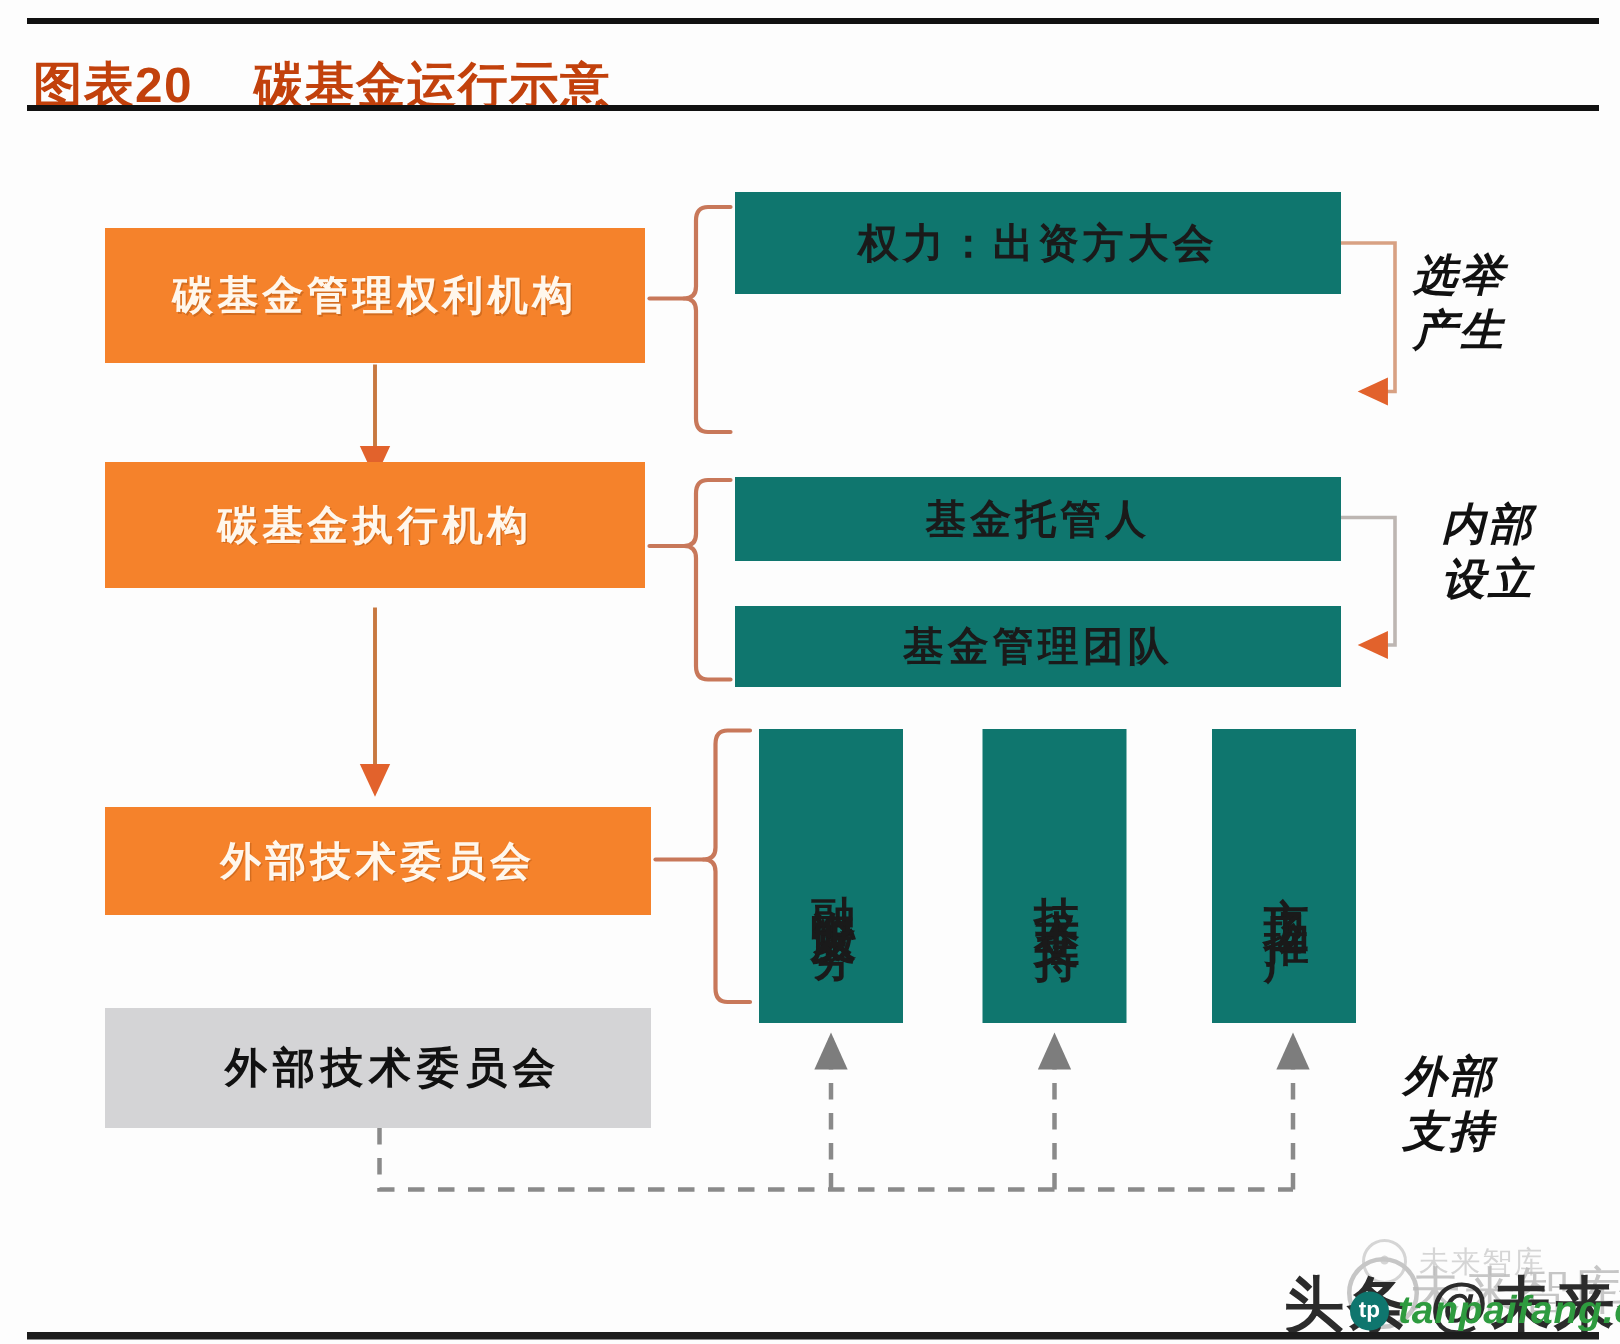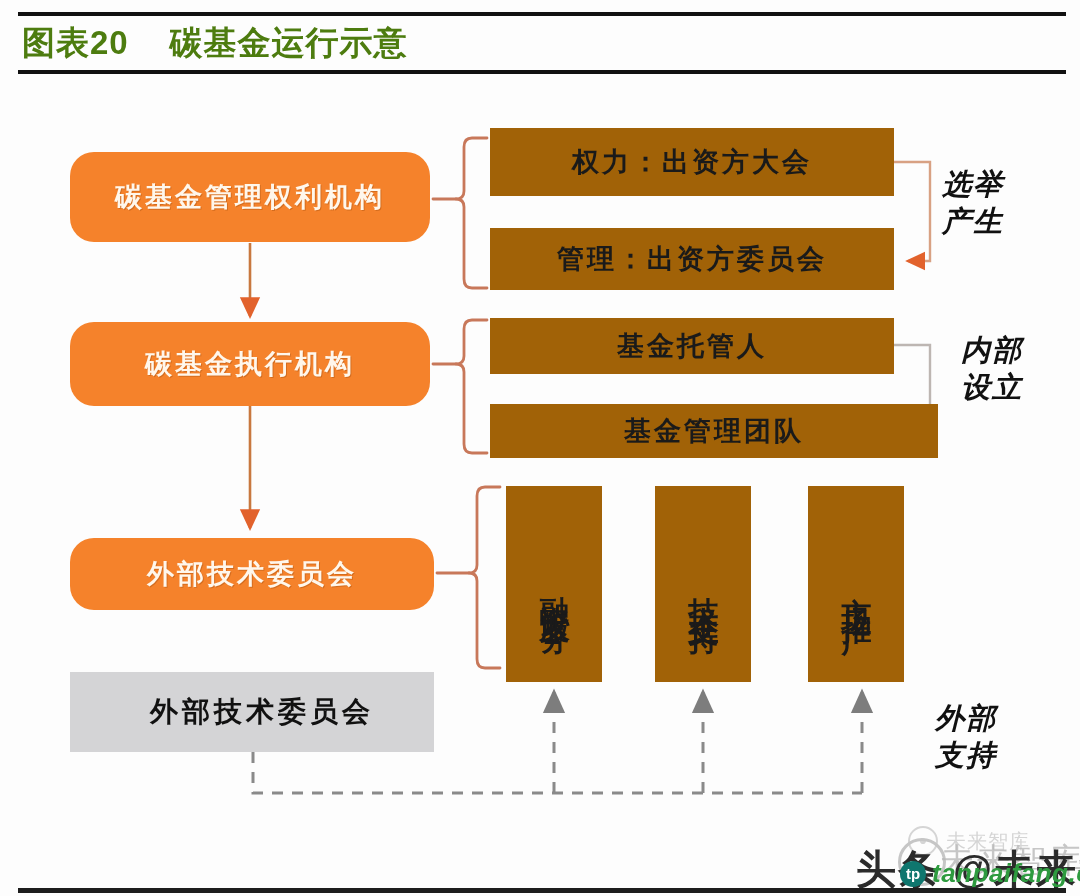--- a/index.html
+++ b/index.html
@@ -31,51 +31,50 @@
     background: #111111;
   }
   .title-rule-bottom {
     position: absolute;
     left: 18px; top: 70px;
     width: 1048px; height: 4px;
     background: #111111;
   }
   .title-text {
     position: absolute;
-    left: 22px; top: 18px;
+    left: 22px; top: 32px;
     height: 50px;
     line-height: 50px;
     font-family: "Liberation Sans", "DejaVu Sans", sans-serif;
     font-weight: bold;
     font-size: 33px;
-    color: #4d7c0f;
+    color: #c2410c;
     letter-spacing: 1px;
     white-space: pre;
   }
 
   
   .box {
     position: absolute;
     box-sizing: border-box;
     display: flex;
     align-items: center;
     justify-content: center;
     text-align: center;
   }
   .box-orange {
     background: #F5822B;
     color: #FFF7EC;
     font-weight: bold;
     font-size: 27px;
     letter-spacing: 3px;
     text-shadow: 1px 1px 0 rgba(150,70,10,.35);
-    border-radius: 24px;
   }
   .box-pink {
-    background: #a16207;
+    background: #0f766e;
     color: #1a1a1a;
     font-weight: bold;
     font-size: 27px;
     letter-spacing: 3px;
   }
   .box-gray {
     background: #D4D4D6;
     color: #111111;
     font-weight: bold;
     font-size: 28px;
@@ -252,48 +251,45 @@
       <line x1="554" y1="793" x2="554" y2="692" marker-end="url(#ar-gray)"></line>
       <line x1="703" y1="793" x2="703" y2="692" marker-end="url(#ar-gray)"></line>
       <line x1="862" y1="793" x2="862" y2="692" marker-end="url(#ar-gray)"></line>
     </g>
   </svg>
 
   <div class="box box-orange" style="left:70px; top:152px; width:360px; height:90px;">
     <span>碳基金管理权利机构</span>
   </div>
 
-  <div class="box box-orange" style="left:70px; top:322px; width:360px; height:84px;">
+  <div class="box box-orange" style="left:70px; top:308px; width:360px; height:84px;">
     <span>碳基金执行机构</span>
   </div>
 
   <div class="box box-orange" style="left:70px; top:538px; width:364px; height:72px;">
     <span>外部技术委员会</span>
   </div>
 
   <div class="box box-gray" style="left:70px; top:672px; width:364px; height:80px;">
     <span>外部技术委员会</span>
   </div>
 
   <div class="box box-pink" style="left:490px; top:128px; width:404px; height:68px;">
     <span>权力：出资方大会</span>
   </div>
 
-  <div class="box box-pink" style="left:490px; top:228px; width:404px; height:62px;">
-    <span>管理：出资方委员会</span>
-  </div>
 
   <div class="side-label" style="left:942px; top:166px; width:110px;">选举
 产生</div>
 
   <div class="box box-pink" style="left:490px; top:318px; width:404px; height:56px;text-align:right;">
     <span>基金托管人</span>
   </div>
 
-  <div class="box box-pink" style="left:490px; top:404px; width:448px; height:54px;">
+  <div class="box box-pink" style="left:490px; top:404px; width:404px; height:54px;">
     <span>基金管理团队</span>
   </div>
 
   <div class="side-label" style="left:942px; top:332px; width:110px;margin-left:19px;">内部
 设立</div>
 
   <div class="box box-pink box-vertical" style="left:506px; top:486px; width:96px; height:196px;">
     <span>融资服务</span>
   </div>
 

